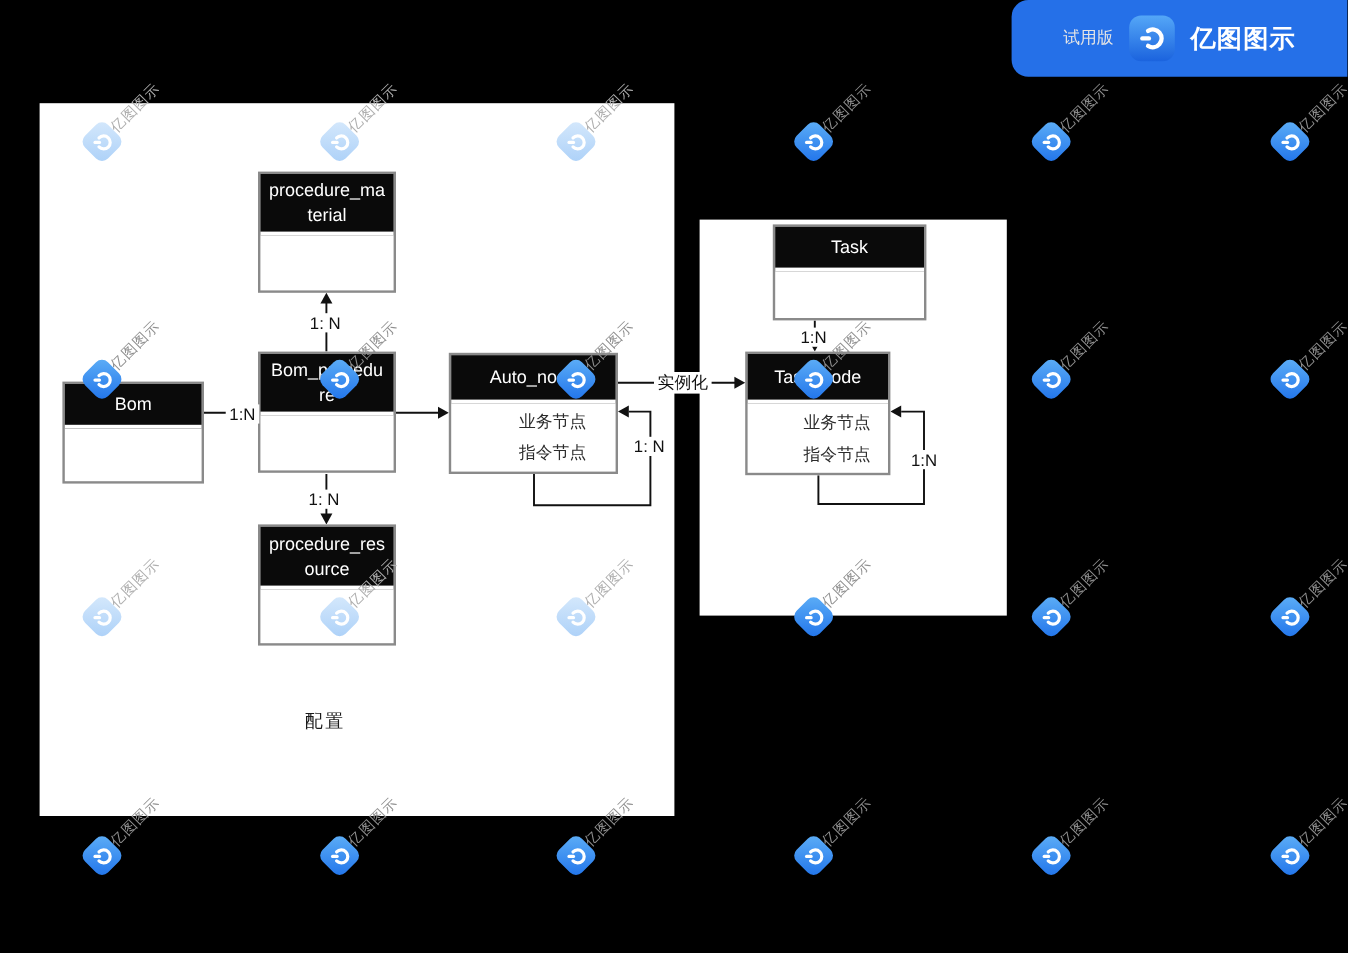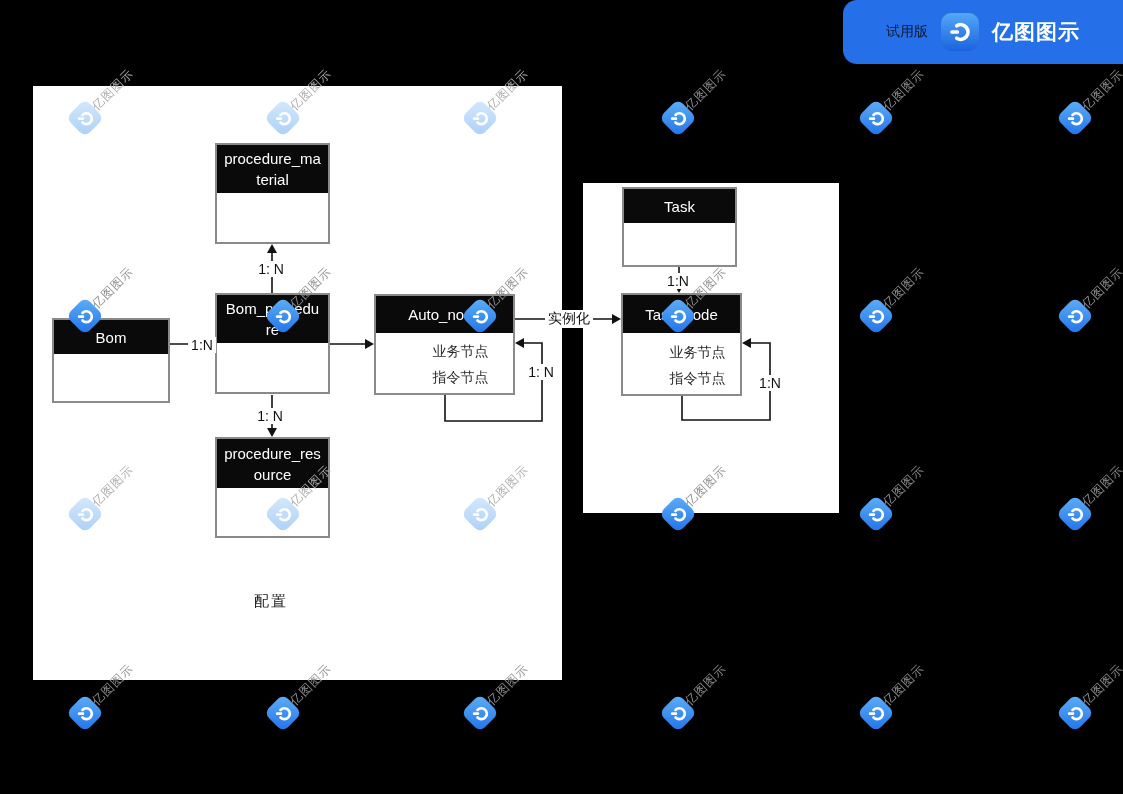--- a/index.html
+++ b/index.html
@@ -43,21 +43,21 @@
   .wm.light .wm-diamond{background:linear-gradient(135deg,var(--wm_light_start,#d6e9fc),var(--wm_light_end,#abd0f8));}
   .wm-text{position:absolute;left:0;top:0;white-space:nowrap;font-size:12px;letter-spacing:1px;
     transform:translate(-50%,-50%) translate(28px,-28px) rotate(-45deg);}
   .wm.vivid .wm-text{color:#8f8f8f;}
   .wm.light .wm-text{color:#aeaeae;}
 
   
   #banner{position:absolute;right:0;top:0;width:280px;height:64px;z-index:6;
     background:var(--banner_blue,#2570e8);border-radius:14px 0 0 14px;
     display:flex;align-items:center;justify-content:center;gap:13px;}
-  #banner .trial{color:#0f172a;font-size:14px;}
+  #banner .trial{color:#e5e5e5;font-size:14px;}
   .banner-icon{width:38px;height:38px;border-radius:10px;
     background:linear-gradient(180deg,#54a7f7,#1b63de);
     display:flex;align-items:center;justify-content:center;}
   .banner-icon svg{width:26px;height:26px;}
   #banner .appname{color:#fff;font-size:21px;font-weight:bold;letter-spacing:1px;}
 </style>
 </head>
 <body>
 
 <div class="page" id="page-left"></div>
@@ -128,21 +128,21 @@
   </div>
 </div>
 
 <div class="entity" style="left:215px;top:437px;width:115px;height:101px">
   <div class="entity-header" style="height:52px">
     <span>procedure_resource</span>
   </div>
   <div class="entity-body"></div>
 </div>
 
-<div class="entity" style="left:622px;top:187px;width:115px;height:80px">
+<div class="entity" style="left:644px;top:187px;width:128px;height:80px">
   <div class="entity-header" style="height:33px">
     <span>Task</span>
   </div>
   <div class="entity-body"></div>
 </div>
 
 <div class="entity" style="left:621px;top:293px;width:121px;height:103px">
   <div class="entity-header" style="height:41px">
     <span>Task_node</span>
   </div>

